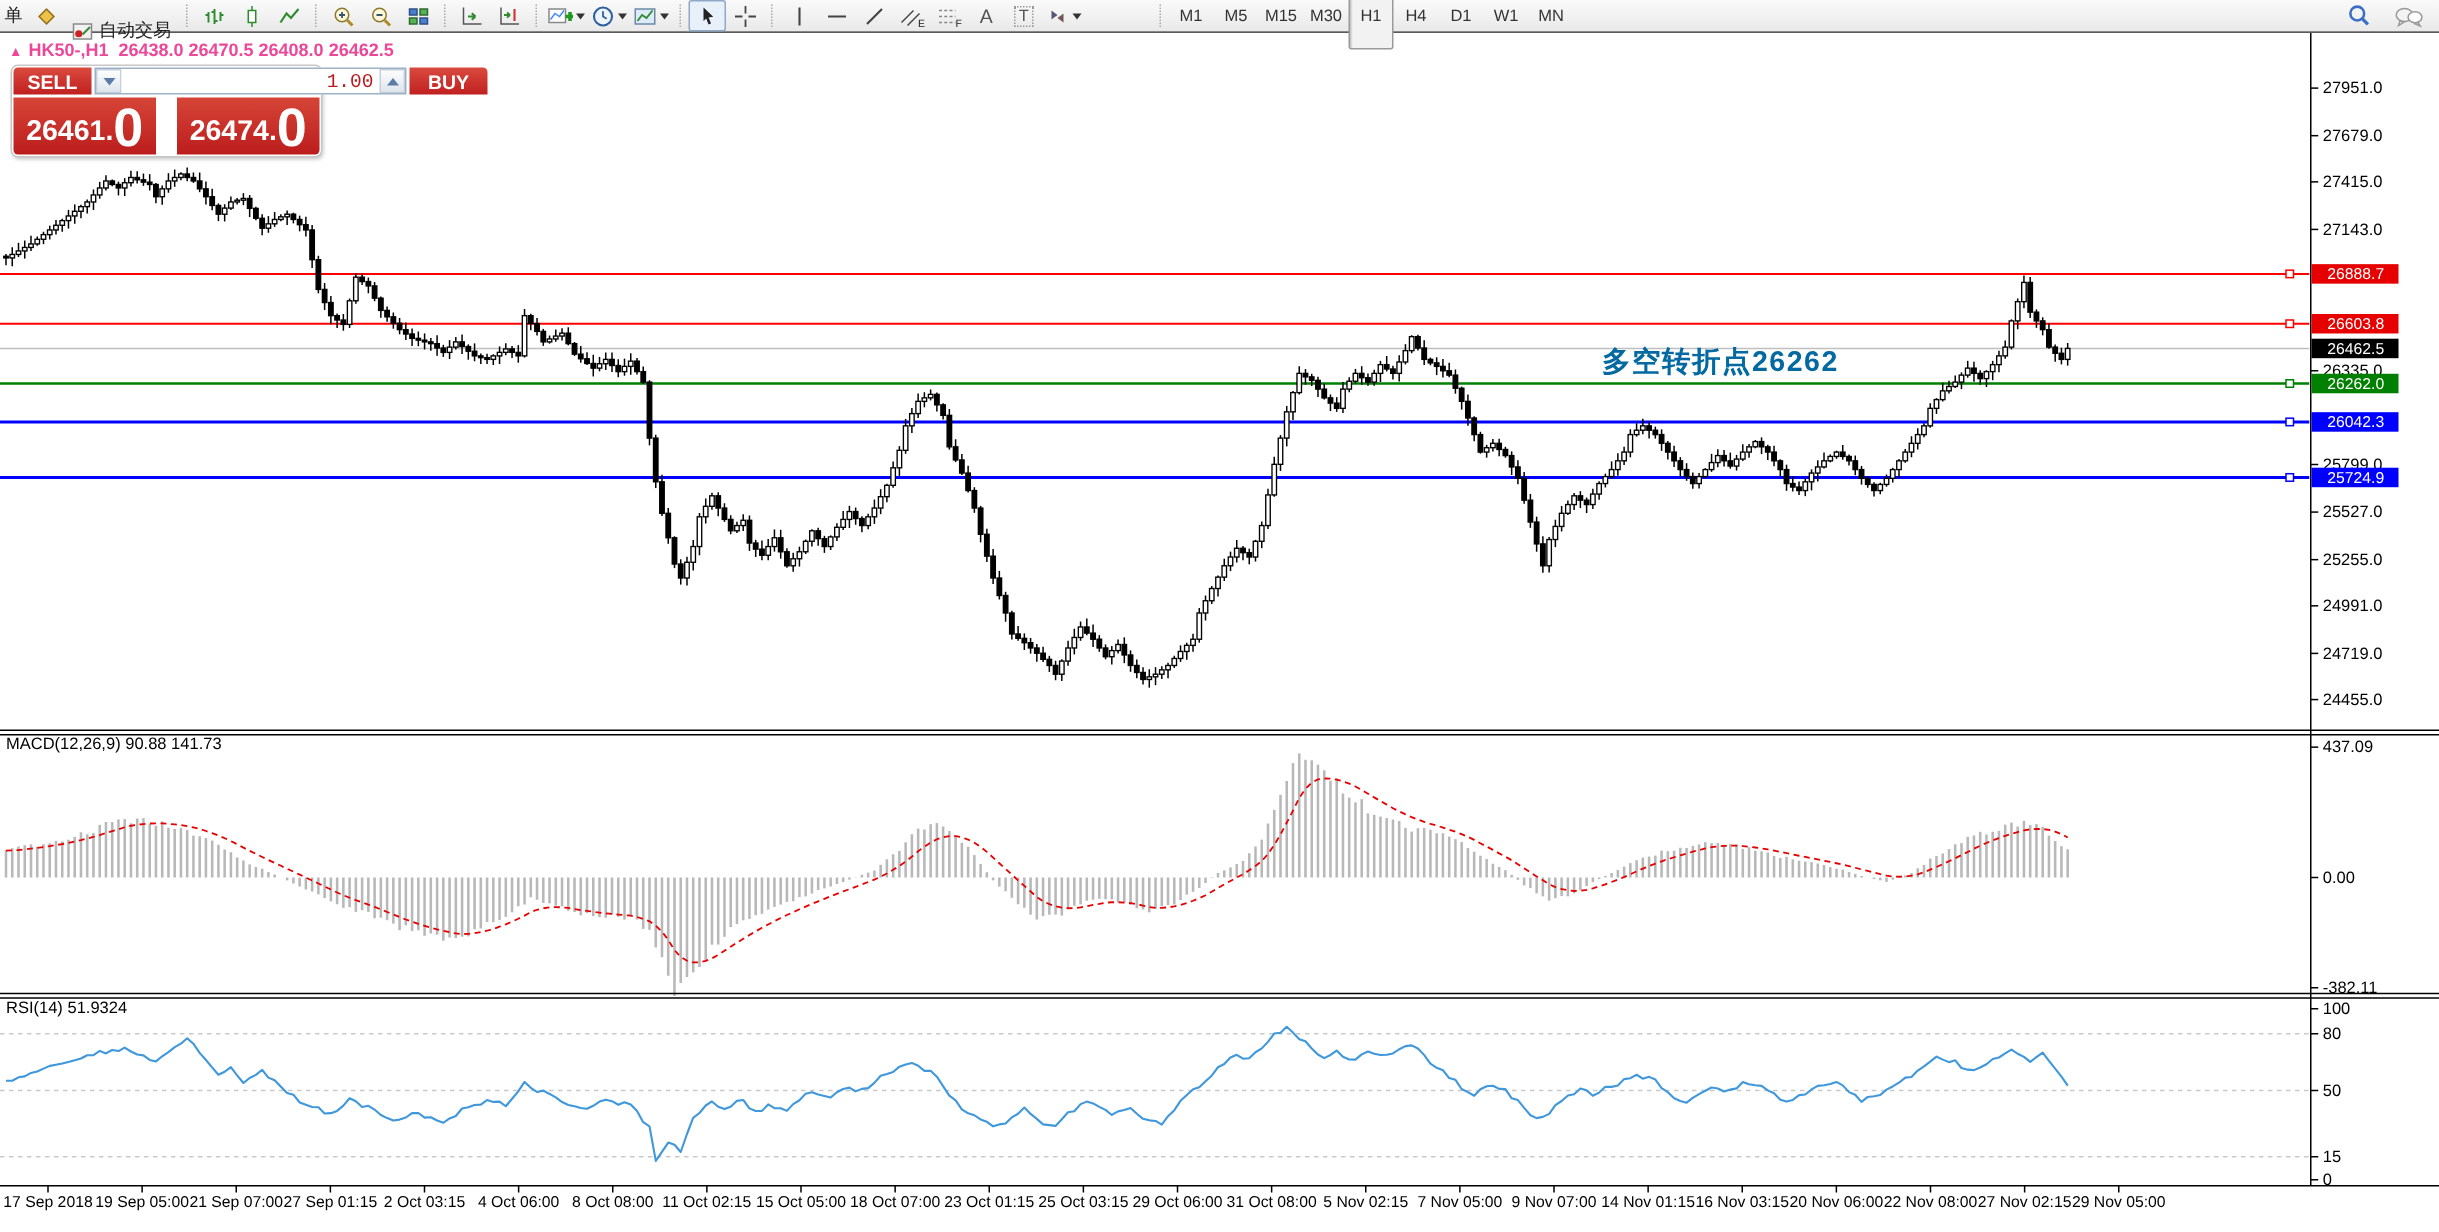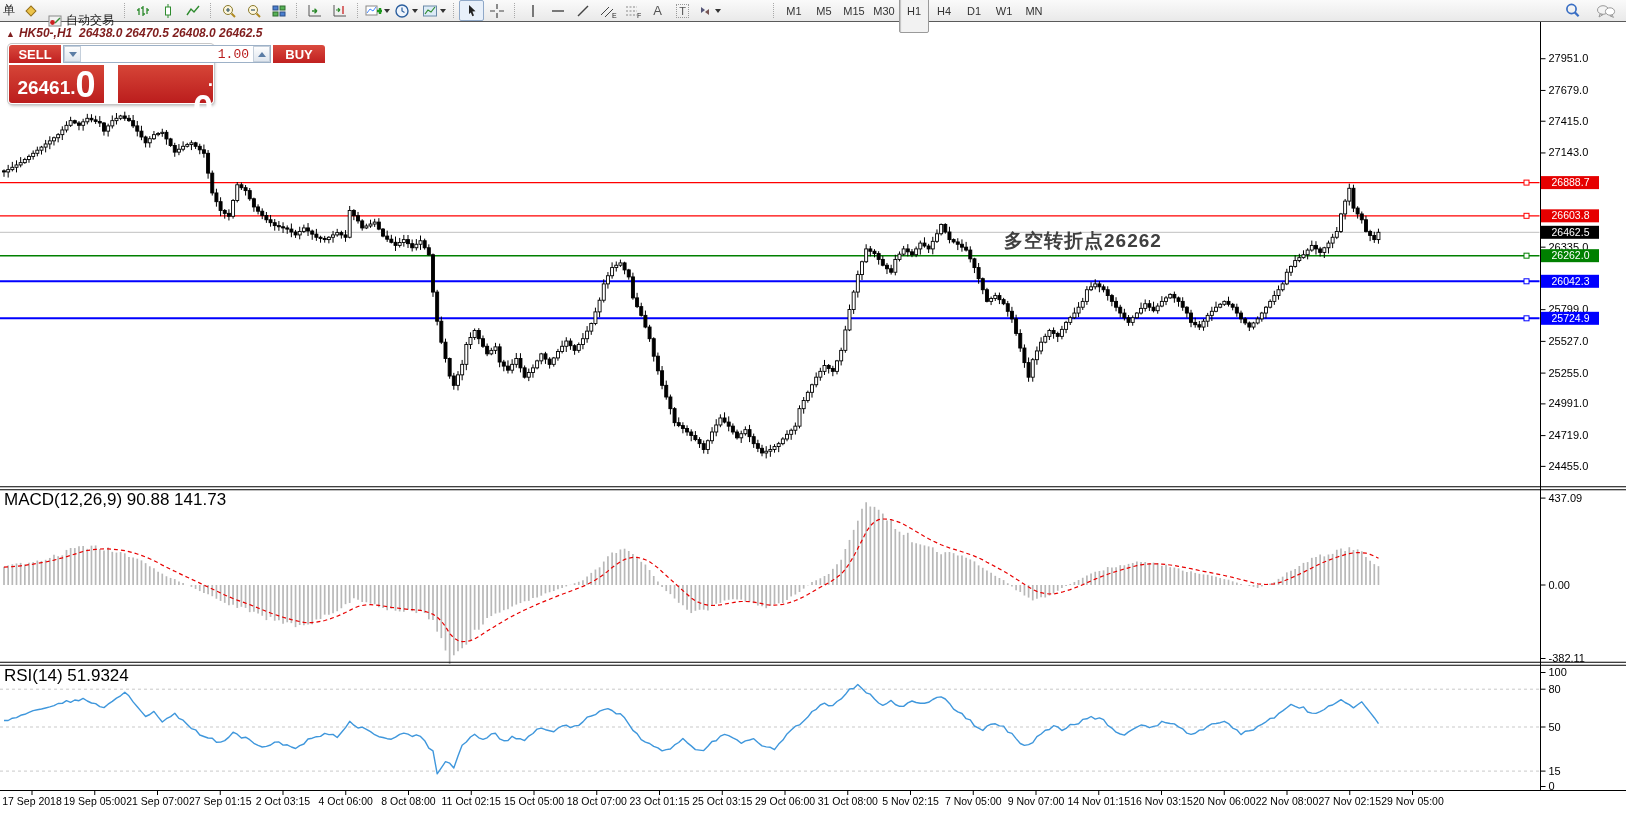--- a/index.html
+++ b/index.html
@@ -18,44 +18,44 @@
   .tb-text{padding:0 3px;white-space:nowrap;}
   .autotrade{display:flex;align-items:center;gap:3px;padding:0 4px;margin-top:20px;}
   .dd{width:0;height:0;border-left:3px solid transparent;border-right:3px solid transparent;
       border-top:4px solid #333;margin-left:2px;}
   .tf{min-width:24px;height:17px;display:flex;align-items:center;justify-content:center;
       font-size:11px;color:#333;border:1px solid transparent;border-radius:2px;padding:13px 2px;}
   .tf.active{background:#f2f2f2;border:1px solid #9a9a9a;box-shadow:inset 1px 1px 1px rgba(0,0,0,.2);}
   .tb-right{margin-left:auto;display:flex;align-items:center;margin-right:8px;gap:8px;}
   
   #cv{position:absolute;top:0;left:0;z-index:1;}
-  .chart-title{position:absolute;left:6px;top:26px;z-index:3;font-size:12px;font-weight:700;color:#7f1d1d;font-style:italic;}
+  .chart-title{position:absolute;left:6px;top:26px;z-index:3;font-size:12px;font-weight:700;color:#ec4899;}
   .chart-title .tri{font-size:9px;margin-right:4px;}
-  .pane-label{position:absolute;z-index:3;font-size:17px;color:#000;}
+  .pane-label{position:absolute;z-index:3;font-size:11px;color:#000;}
   .annotation{position:absolute;z-index:3;font-size:19px;font-weight:700;letter-spacing:1px;}
   
   .ocp{position:absolute;left:8px;top:44px;width:204px;z-index:4;background:#fff;
        border-radius:4px;box-shadow:0 0 0 1px #c7c7c7,1px 2px 3px rgba(0,0,0,.25);padding:1px;}
   .ocp-row1{display:flex;height:18px;gap:2px;margin-bottom:2px;}
   .ocp-btn{flex:0 0 52px;display:flex;align-items:center;justify-content:center;color:#fff;
            font-size:13px;font-weight:700;background:linear-gradient(#da4a3e,#c02020);}
   .ocp-btn.sell{border-radius:3px 0 0 0;}
   .ocp-btn.buy{border-radius:0 3px 0 0;}
   .vol{flex:1;display:flex;border:1px solid #9db1c7;background:#fff;}
   .spin{width:15px;background:linear-gradient(#fdfdfd,#dfe6ee);display:flex;align-items:center;justify-content:center;border:1px solid #c4cfdb;}
   .spin i{width:0;height:0;border-left:4px solid transparent;border-right:4px solid transparent;}
   .spin .up{border-bottom:5px solid #5b7da5;}
   .spin .down{border-top:5px solid #5b7da5;}
   .vol-input{flex:1;border:none;outline:none;text-align:right;font-size:13px;padding:0 4px 0 0;
              font-family:Liberation Mono, monospace;color:#b91c1c;min-width:10px;}
   .ocp-row2{display:flex;gap:14px;height:38px;}
   .price-cell{flex:1;background:linear-gradient(#d64537,#bb1d1d);color:#fff;display:flex;
               align-items:flex-end;justify-content:center;padding-bottom:2px;}
   .price-cell.left{border-radius:0 0 0 3px;}
-  .price-cell.right{border-radius:0 0 3px 0;flex-direction:column;}
+  .price-cell.right{border-radius:0 0 3px 0;}
   .p-main{font-size:19px;font-weight:700;line-height:26px;}
   .p-dot{font-size:19px;font-weight:700;line-height:26px;}
   .p-big{font-size:36px;font-weight:700;line-height:32px;}
 </style>
 </head>
 <body>
 
 <div class="screen">
 
   <div class="toolbar">
@@ -1403,21 +1403,21 @@
           <span class="p-big">0</span>
       </div>
       <div class="price-cell right">
         <span class="p-main">26474</span>
           <span class="p-dot">.</span>
           <span class="p-big">0</span>
       </div>
     </div>
   </div>
 
-  <div class="annotation" id="annot" style="left: 1004px; top: 228px; color: #404040;">多空转折点26262</div>
+  <div class="annotation" id="annot" style="left: 1068px; top: 228px; color: #0369a1;">多空转折点26262</div>
 
   <div class="pane-label" style="left:4px;top:490px;">
     <span>MACD(12,26,9)</span>&nbsp;<span>90.88 141.73</span>
   </div>
   <div class="pane-label" style="left:4px;top:666px;text-align:center;">
     <span>RSI(14)</span>&nbsp;<span>51.9324</span>
   </div>
 </div>
 
 </body></html>

